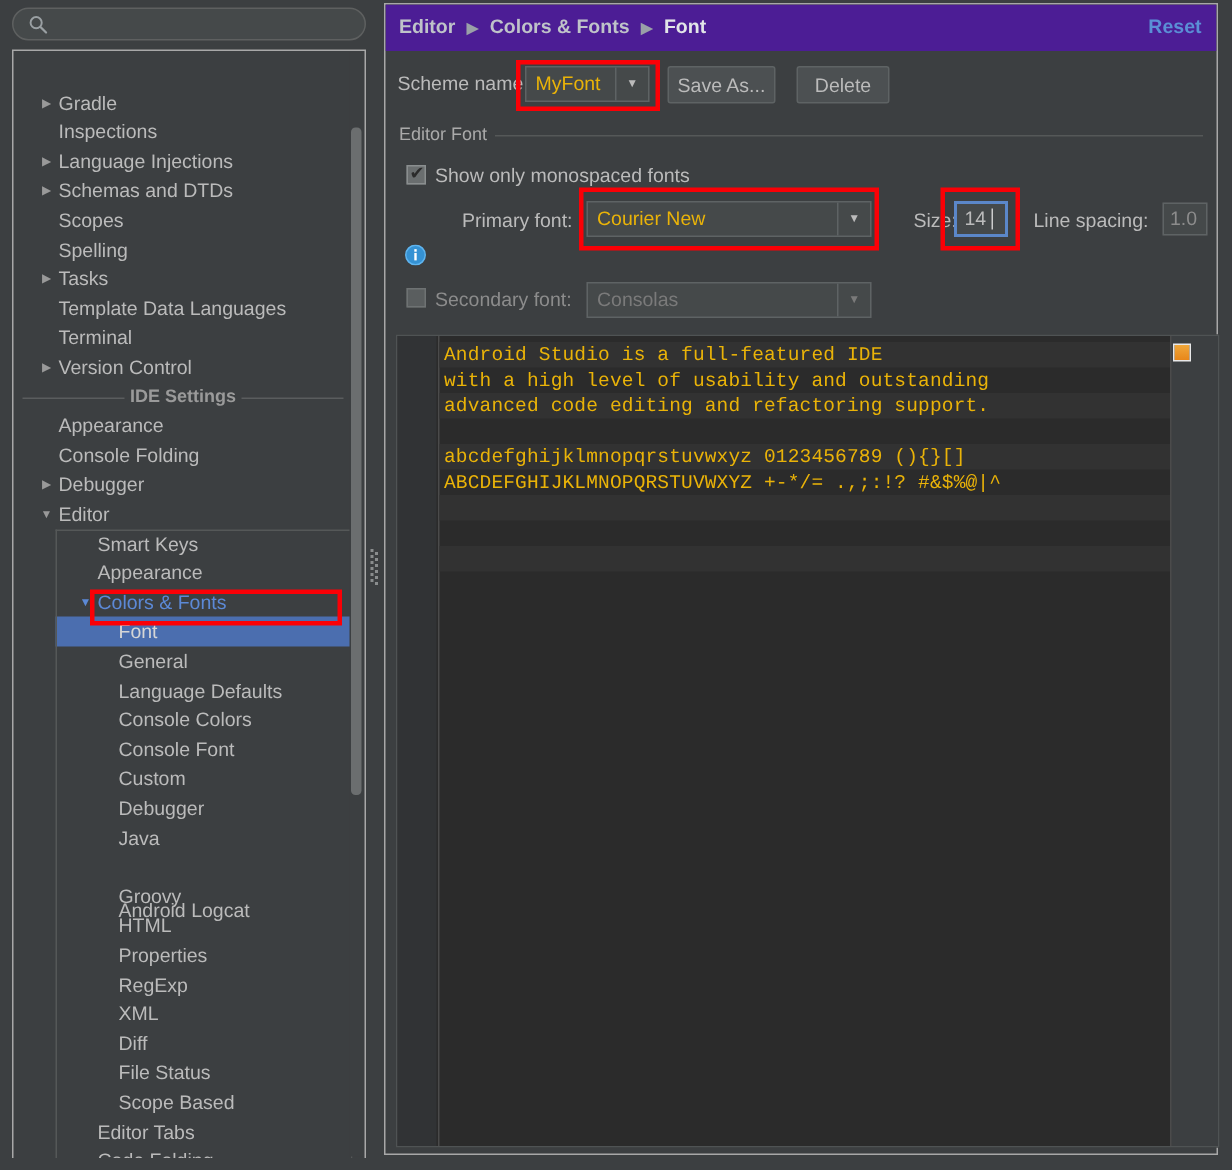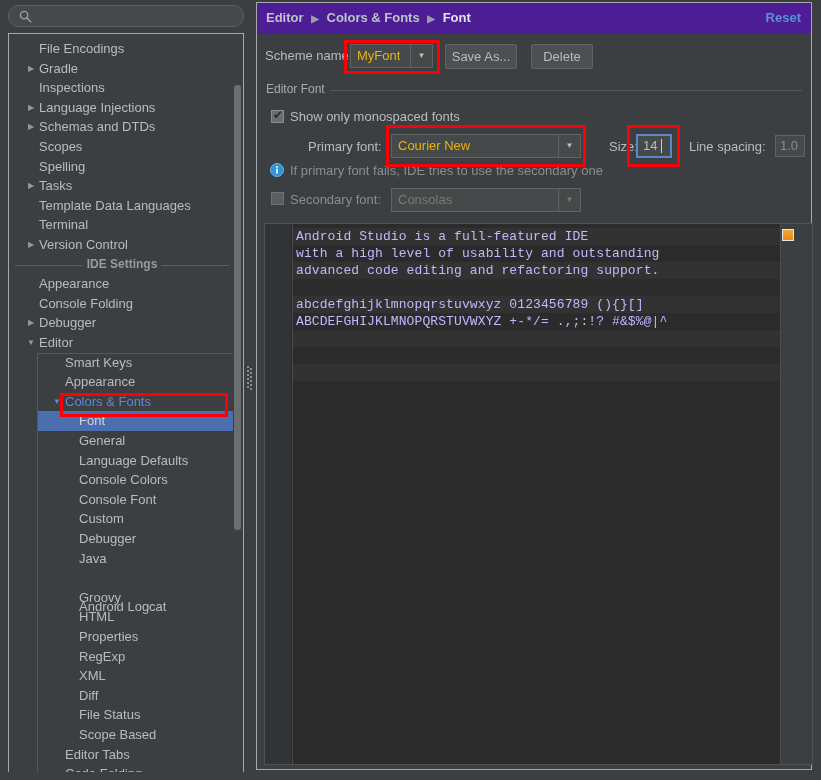--- a/index.html
+++ b/index.html
@@ -341,21 +341,21 @@
     font-size: 11px;
     color: #82878c;
     font-family: "Liberation Mono", monospace;
     line-height: 17px;
     height: 17px;
   }
   .cline {
     position: absolute;
     left: 31px;
     font-size: 13px;
-    color: #c4b5fd;
+    color: #eab308;
     font-family: "Liberation Mono", monospace;
     line-height: 17px;
     height: 17px;
     white-space: pre;
     letter-spacing: 0.1px;
   }
   .rowhl {
     position: absolute;
     left: 28px;
     right: 32px;
@@ -410,23 +410,20 @@
     <div id="search-box">
       <svg id="search-icon" viewBox="0 0 14 14">
         <circle cx="5.5" cy="5.5" r="4" fill="none" stroke="#9aa0a3" stroke-width="1.4"></circle>
         <line x1="8.6" y1="8.6" x2="12.6" y2="12.6" stroke="#9aa0a3" stroke-width="1.6" stroke-linecap="round"></line>
       </svg>
       <input id="search-input" type="text" placeholder="" style="">
     </div>
 
     <div id="tree-frame">
       <div id="tree-scroll">
-          <div class="tree-row" style="position: absolute; top: 5px; left: 0px; width: 226px;">
-            <span class="lbl" style="left: 30px;">File Encodings</span>
-          </div>
           <div class="tree-row" style="position: absolute; top: 24.6px; left: 0px; width: 226px;">
             <span class="arrow" style="left: 14px;">▶</span>
             <span class="lbl" style="left: 30px;">Gradle</span>
           </div>
           <div class="tree-row" style="position: absolute; top: 44.2px; left: 0px; width: 226px;">
             <span class="lbl" style="left: 30px;">Inspections</span>
           </div>
           <div class="tree-row" style="position: absolute; top: 63.8px; left: 0px; width: 226px;">
             <span class="arrow" style="left: 14px;">▶</span>
             <span class="lbl" style="left: 30px;">Language Injections</span>
@@ -613,21 +610,20 @@
   <div id="linespacing-field">
     <span id="linespacing-value">1.0</span>
   </div>
 
   <svg id="info-icon" viewBox="0 0 14 14">
     <circle cx="7" cy="7" r="6.5" fill="#3592d4"></circle>
     <circle cx="7" cy="7" r="6.5" fill="none" stroke="#5fb4ee" stroke-width="1"></circle>
     <rect x="6.2" y="5.6" width="1.6" height="5" fill="#ffffff"></rect>
     <rect x="6.2" y="3.1" width="1.6" height="1.7" fill="#ffffff"></rect>
   </svg>
-  <div class="form-label dim" style="left:290px; top:163px;">If primary font fails, IDE tries to use the secondary one</div>
 
   <div class="checkbox off" style="left:271px; top:192px;"></div>
   <div class="form-label dim" style="left:290px; top:192px;">Secondary font:</div>
   <div class="combo disabled" style="left:391px; top:188px; width:190px;">
     <span class="cval">Consolas</span>
     <span class="carrow">▼</span>
   </div>
 
   <div id="preview-editor">
     <div id="gutter"></div>

